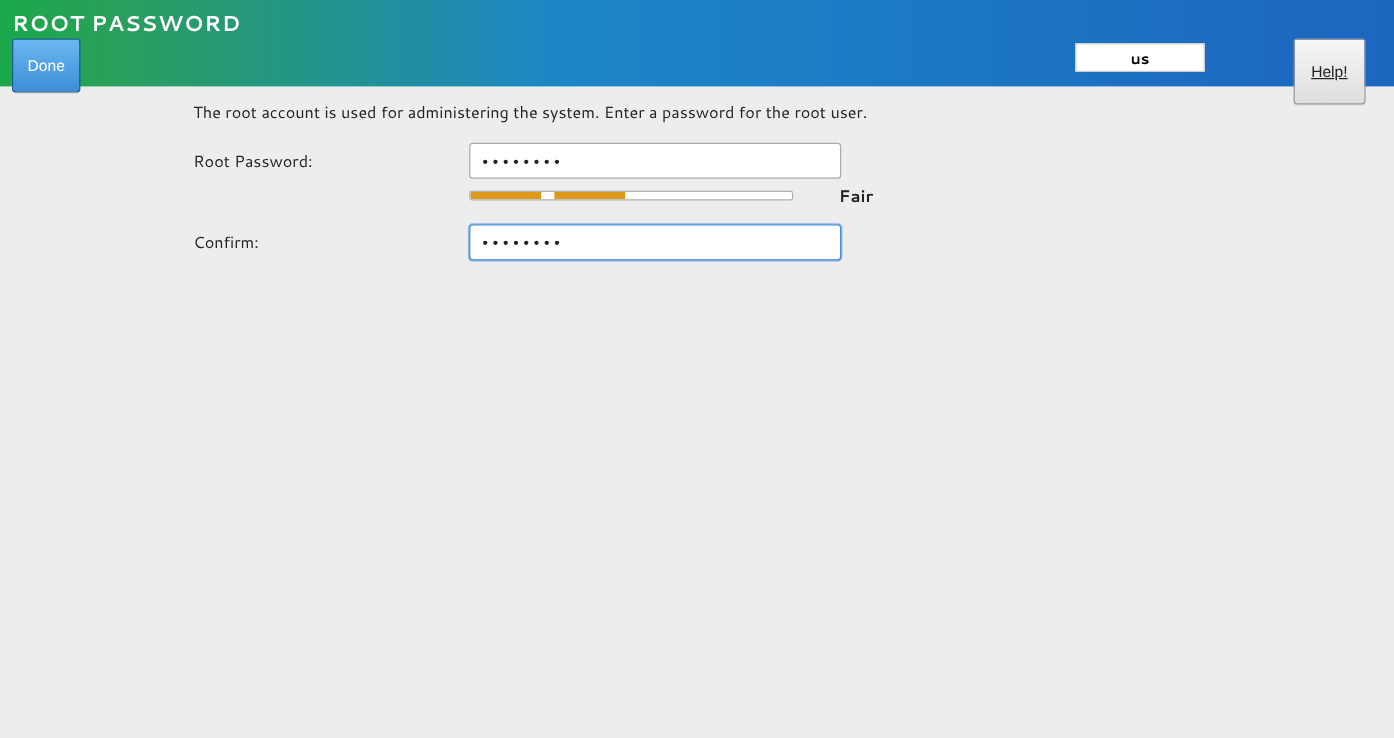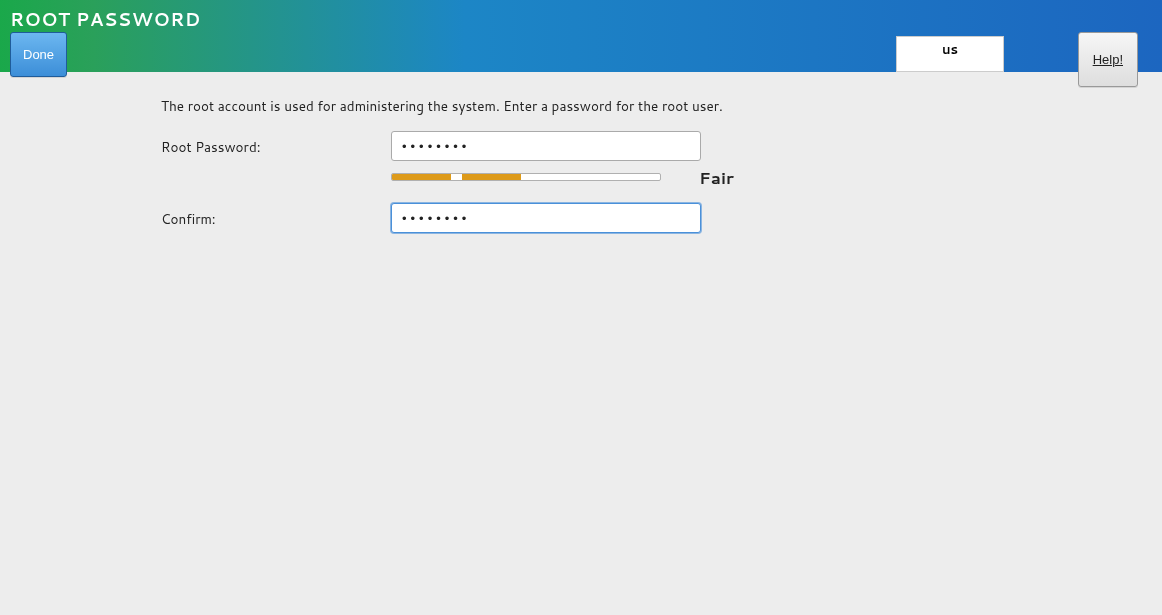--- a/index.html
+++ b/index.html
@@ -47,41 +47,41 @@
     border: 1px solid #1f5c9a;
     color: #fff;
     font-weight: 500;
     padding: 14px 12px;
   }
   .kb-layout {
     position: absolute;
     right: 158px;
     top: 36px;
     width: 108px;
-    height: 36px;
+    height: 24px;
     background: #fff;
     color: #000;
     font-size: 13px;
     font-weight: bold;
     text-align: center;
     line-height: 24px;
     border: 1px solid #ccc;
   }
   .btn-help {
     position: absolute;
     right: 24px;
     top: 32px;
     background: linear-gradient(#f6f6f6, #dedede);
     border: 1px solid #999;
     color: #222;
     padding: 19px 14px;
     text-decoration: underline;
   }
   .content {
-    padding-top: 24px;
+    padding-top: 12px;
     width: 100%;
     display: flex;
     justify-content: center;
   }
   .form-area {
     width: 640px;
   }
   .intro {
     font-size: 13.5px;
     color: #222;
@@ -133,21 +133,21 @@
   }
   .strength-seg {
     position: absolute;
     top: 0;
     height: 100%;
     background: #dd9a1a;
   }
   .seg1 { left: 0; width: 22%; }
   .seg2 { left: 26%; width: 22%; }
   .strength-label {
-    font-size: 17px;
+    font-size: 14px;
     font-weight: bold;
     color: #222;
     margin-left: 24px;
   }
 </style>
 </head>
 <body>
 
 <div class="header">
   <div class="title-left">ROOT PASSWORD</div>

